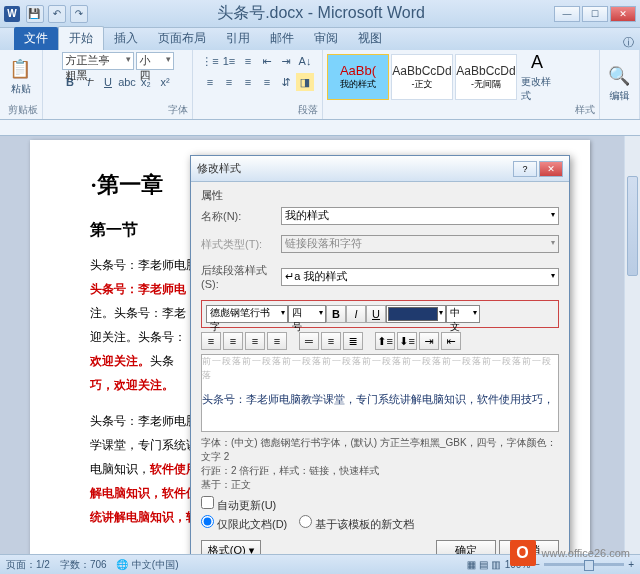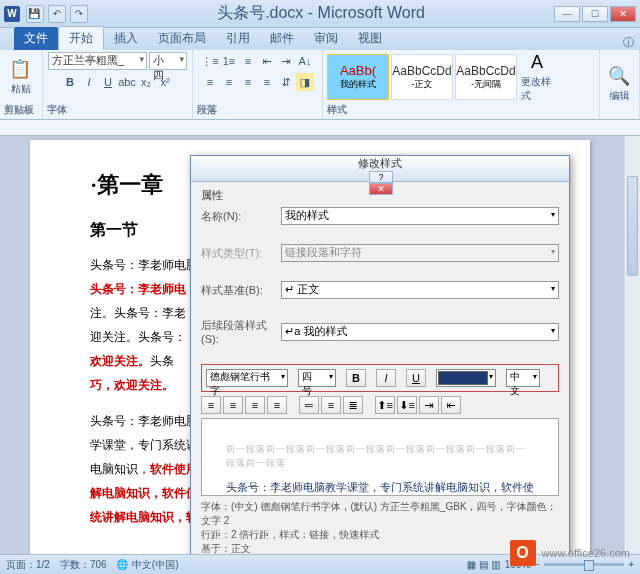--- a/index.html
+++ b/index.html
@@ -17,21 +17,21 @@
 .tabs { height: 22px; background: linear-gradient(#d9e7f7,#c3d9ef); display: flex; align-items: flex-end; padding: 0 2px; }
 .tab { padding: 3px 10px; font-size: 12px; color: #3b5a7a; cursor: pointer; }
 .tab.file { background: #2766b5; color: #fff; border-radius: 2px 2px 0 0; margin-left: 12px; }
 .tab.active { background: #eef4fb; border: 1px solid #a5bdd4; border-bottom: none; border-radius: 2px 2px 0 0; }
 .tabs .help { margin-left: auto; display: flex; gap: 4px; padding-right: 4px; }
 .tabs .help span { color: #3b5a7a; font-size: 11px; }
 
 .ribbon { height: 70px; background: #eef4fb; border-bottom: 1px solid #a5bdd4; display: flex; }
 .rgroup { border-right: 1px solid #cfdceb; padding: 2px 4px; display: flex; flex-direction: column; }
 .rgroup .gbody { flex: 1; display: flex; align-items: center; gap: 3px; }
-.rgroup .glabel { text-align: left; font-size: 10px; color: #6a7f95; padding-top: 1px; font-weight: bold; }
+.rgroup .glabel { text-align: right; font-size: 10px; color: #6a7f95; padding-top: 1px; }
 .bigbtn { width: 34px; height: 50px; display: flex; flex-direction: column; align-items: center; justify-content: center; gap: 2px; border: 1px solid transparent; border-radius: 2px; }
 .bigbtn .ic { font-size: 18px; }
 .bigbtn .lb { font-size: 10px; color: #3b5a7a; }
 .fontrow { display: flex; flex-direction: column; gap: 2px; }
 .selrow { display: flex; gap: 2px; }
 .sel { height: 18px; border: 1px solid #a5bdd4; background: #fff; font-size: 11px; padding: 0 14px 0 3px; position: relative; color: #333; }
 .sel::after { content: "▾"; position: absolute; right: 2px; top: 1px; font-size: 9px; color: #666; }
 .brow { display: flex; gap: 1px; }
 .ibtn { width: 18px; height: 18px; border: 1px solid transparent; display: flex; align-items: center; justify-content: center; font-size: 11px; color: #3b5a7a; }
 .stylegal { display: flex; gap: 2px; }
@@ -42,41 +42,41 @@
 
 .docarea { position: absolute; top: 120px; left: 0; right: 0; bottom: 20px; background: #c3cfe0; overflow: hidden; }
 .ruler { height: 16px; background: #eef4fb; border-bottom: 1px solid #a5bdd4; }
 .page { position: absolute; top: 20px; left: 30px; width: 560px; height: 700px; background: #fff; box-shadow: 1px 1px 4px rgba(0,0,0,.3); padding: 30px 60px; }
 .page h1 { font-size: 22px; font-weight: bold; color: #000; font-family: SimSun; }
 .page h2 { font-size: 16px; font-weight: bold; color: #000; font-family: SimSun; margin-top: 20px; }
 .page .para { font-size: 12px; line-height: 2; margin-top: 12px; font-family: SimSun; }
 .page .para .r { color: #c00; font-weight: bold; }
 
 .dialog { position: absolute; top: 155px; left: 190px; width: 380px; background: #f0f0f0; border: 1px solid #6a8db3; box-shadow: 2px 2px 8px rgba(0,0,0,.4); font-size: 11px; }
-.dlgtitle { height: 26px; background: linear-gradient(#fdfefe,#d4e3f3); display: flex; align-items: center; padding: 0 6px; border-bottom: 1px solid #a5bdd4; flex-direction: column; }
+.dlgtitle { height: 26px; background: linear-gradient(#fdfefe,#d4e3f3); display: flex; align-items: center; padding: 0 6px; border-bottom: 1px solid #a5bdd4; }
 .dlgtitle .t { flex: 1; color: #333; }
 .dlgtitle .dbtn { width: 24px; height: 16px; border: 1px solid #9cb6d3; background: linear-gradient(#f5f9fd,#d9e7f7); margin-left: 2px; display: flex; align-items: center; justify-content: center; font-size: 9px; }
 .dlgtitle .dbtn.cl { background: linear-gradient(#e88,#c44); color: #fff; }
 .dlgbody { padding: 6px 10px; }
 .fieldset { margin-bottom: 6px; }
 .fs-title { color: #333; margin-bottom: 4px; }
-.frow { display: flex; align-items: center; margin-bottom: 19px; }
+.frow { display: flex; align-items: center; margin-bottom: 10px; }
 .frow .flab { width: 80px; color: #555; }
 .frow .flab.dis { color: #999; }
 .fsel { flex: 1; height: 18px; border: 1px solid #999; background: #fff; padding: 0 16px 0 3px; position: relative; font-size: 11px; }
 .fsel.dis { background: #f0f0f0; color: #888; }
 .fsel::after { content: "▾"; position: absolute; right: 3px; top: 2px; font-size: 8px; }
 .fmtbox { border: 1px solid #c44; padding: 4px; margin-bottom: 4px; }
-.fmtrow { display: flex; gap: 10px; align-items: flex-start; }
+.fmtrow { display: flex; gap: 0; align-items: flex-start; }
 .fsel2 { height: 18px; border: 1px solid #888; background: #fff; padding: 0 14px 0 3px; position: relative; font-size: 10px; }
 .fsel2::after { content: "▾"; position: absolute; right: 2px; top: 2px; font-size: 8px; }
 .fbtn { width: 20px; height: 18px; border: 1px solid #aaa; background: linear-gradient(#fdfdfd,#e8e8e8); display: flex; align-items: center; justify-content: center; font-size: 11px; }
 .colorbox { width: 50px; height: 14px; background: #1f3a6e; border: 1px solid #666; }
 .toolrow { display: flex; gap: 2px; margin: 4px 0; flex-wrap: wrap; }
-.preview { border: 1px solid #aaa; background: #fff; height: 78px; padding: 24px; overflow: hidden; font-size: 9px; }
+.preview { border: 1px solid #aaa; background: #fff; height: 78px; padding: 0; overflow: hidden; font-size: 9px; }
 .preview .gl { color: #bbb; letter-spacing: 1px; line-height: 1.5; }
 .preview .bl { color: #1f3a6e; font-family: "KaiTi", cursive; font-size: 11px; line-height: 1.8; margin-top: 8px; }
 .desc { color: #555; font-size: 10px; line-height: 1.4; margin: 4px 0; }
 .chkrow { display: flex; gap: 12px; margin: 2px 0; font-size: 11px; color: #333; }
 .chkrow input { margin-right: 3px; }
 .dlgfoot { display: flex; justify-content: space-between; align-items: center; padding-top: 6px; }
 .dbutton { width: 60px; height: 21px; border: 1px solid #888; background: linear-gradient(#fdfdfd,#e3e3e3); font-size: 11px; }
 
 .status { position: absolute; bottom: 0; left: 0; right: 0; height: 20px; background: linear-gradient(#d9e7f7,#c3d9ef); border-top: 1px solid #a5bdd4; display: flex; align-items: center; padding: 0 6px; font-size: 10px; color: #3b5a7a; gap: 10px; }
 .status .zoom { margin-left: auto; display: flex; align-items: center; gap: 4px; }
@@ -128,21 +128,21 @@
       <div class="bigbtn">
         <span class="ic">📋</span>
         <span class="lb">粘贴</span>
       </div>
     </div>
     <div class="glabel">剪贴板</div>
   </div>
   <div class="rgroup" style="width:150px">
     <div class="gbody fontrow">
       <div class="selrow">
-        <div class="sel" style="width:99px">方正兰亭粗黑_</div>
+        <div class="sel" style="width:72px">方正兰亭粗黑_</div>
         <div class="sel" style="width:38px">小四</div>
       </div>
       <div class="brow">
         <div class="ibtn" style="font-weight:bold">B</div>
         <div class="ibtn" style="font-style:italic">I</div>
         <div class="ibtn" style="text-decoration:underline">U</div>
         <div class="ibtn">abc</div>
         <div class="ibtn">x₂</div>
         <div class="ibtn">x²</div>
       </div>
@@ -242,24 +242,20 @@
       <div class="fs-title">属性</div>
       <div class="frow">
         <div class="flab">名称(N):</div>
         <div class="fsel">我的样式</div>
       </div>
       <div class="frow">
         <div class="flab dis">样式类型(T):</div>
         <div class="fsel dis">链接段落和字符</div>
       </div>
       <div class="frow">
-        <div class="flab">样式基准(B):</div>
-        <div class="fsel">↵ 正文</div>
-      </div>
-      <div class="frow">
         <div class="flab">后续段落样式(S):</div>
         <div class="fsel">↵a 我的样式</div>
       </div>
     </div>
     <div class="fmtbox">
       <div class="fmtrow">
         <div class="fsel2" style="width:82px">德彪钢笔行书字</div>
         <div class="fsel2" style="width:38px">四号</div>
         <div class="fbtn" style="font-weight:bold">B</div>
         <div class="fbtn" style="font-style:italic">I</div>

